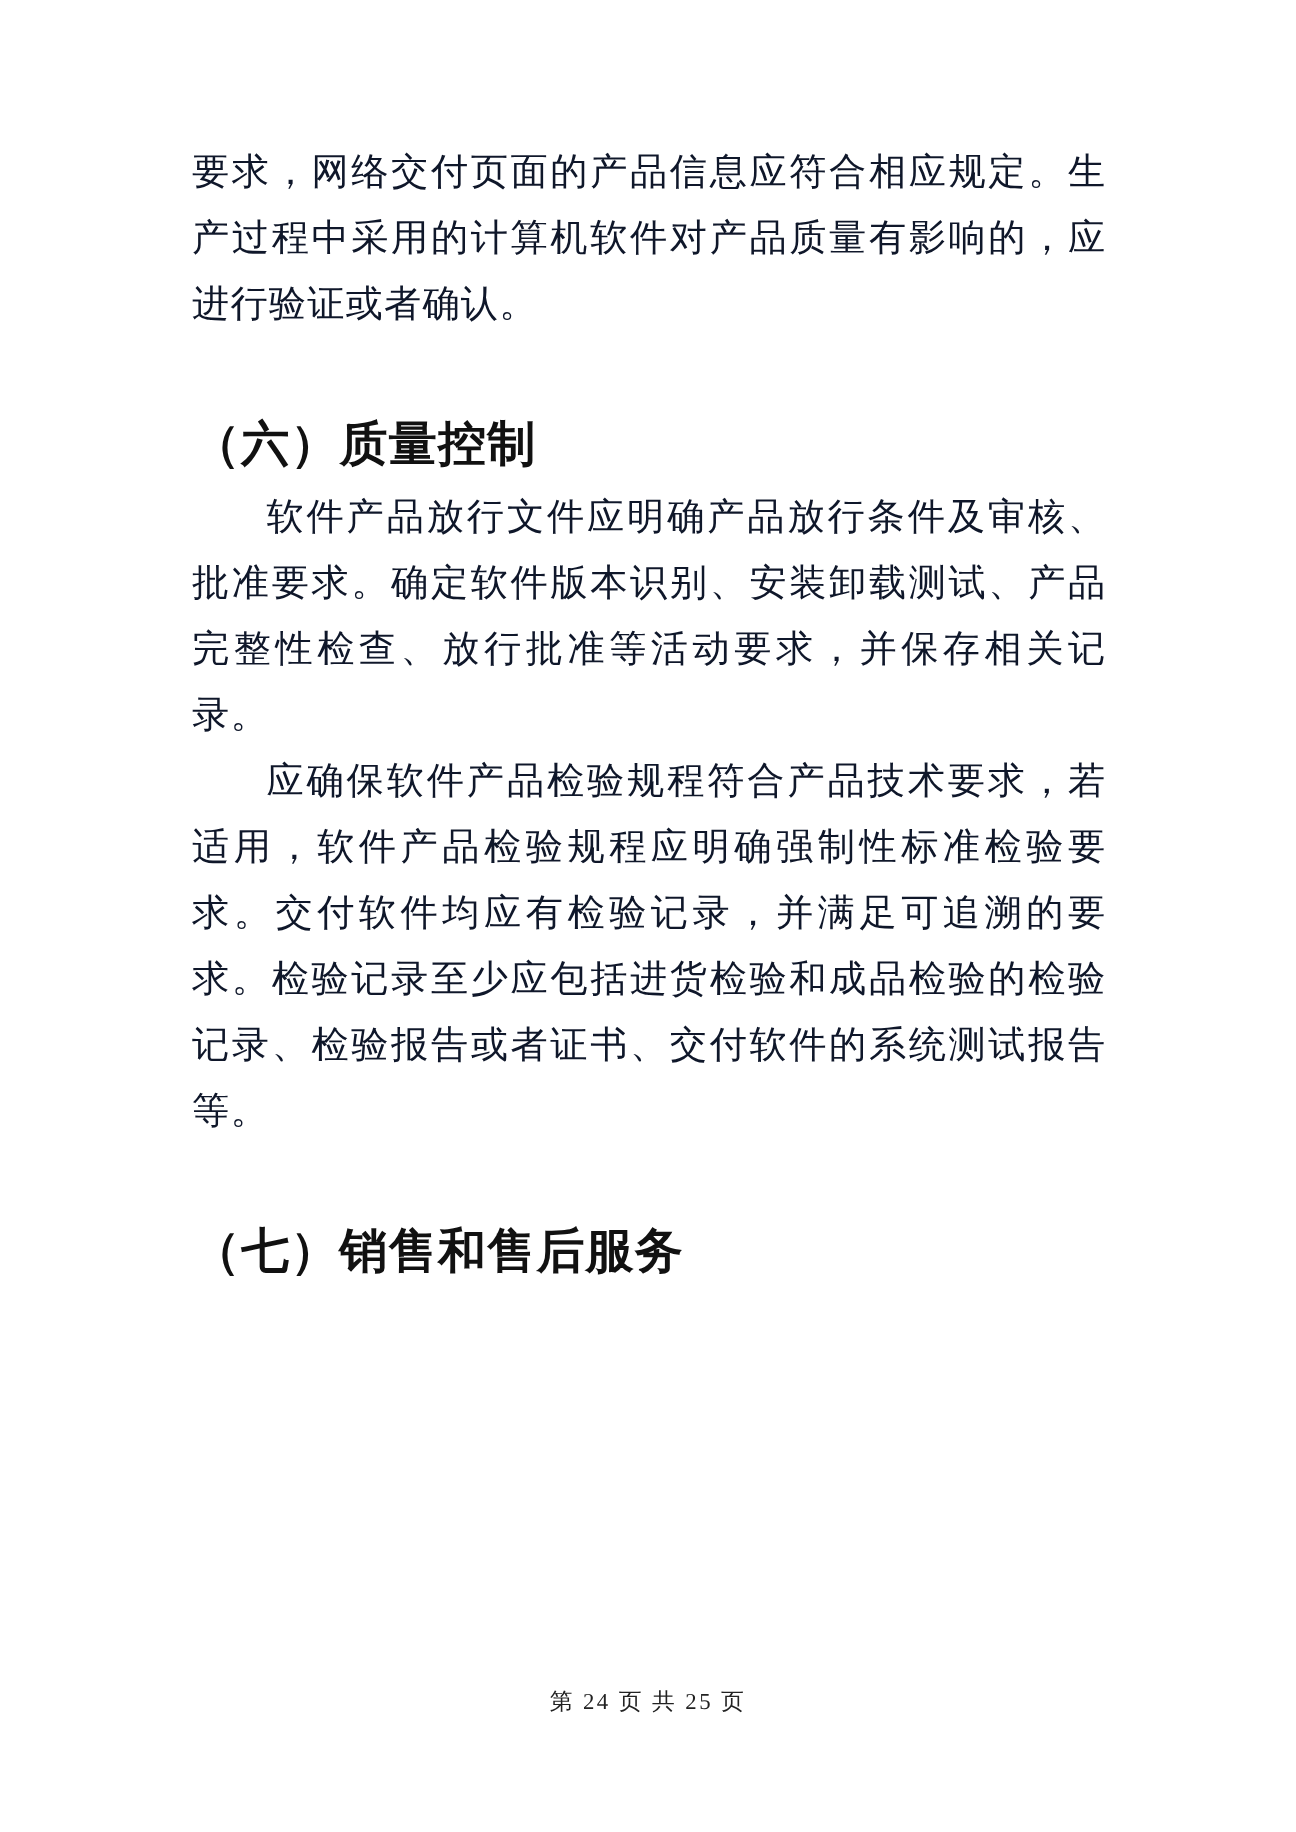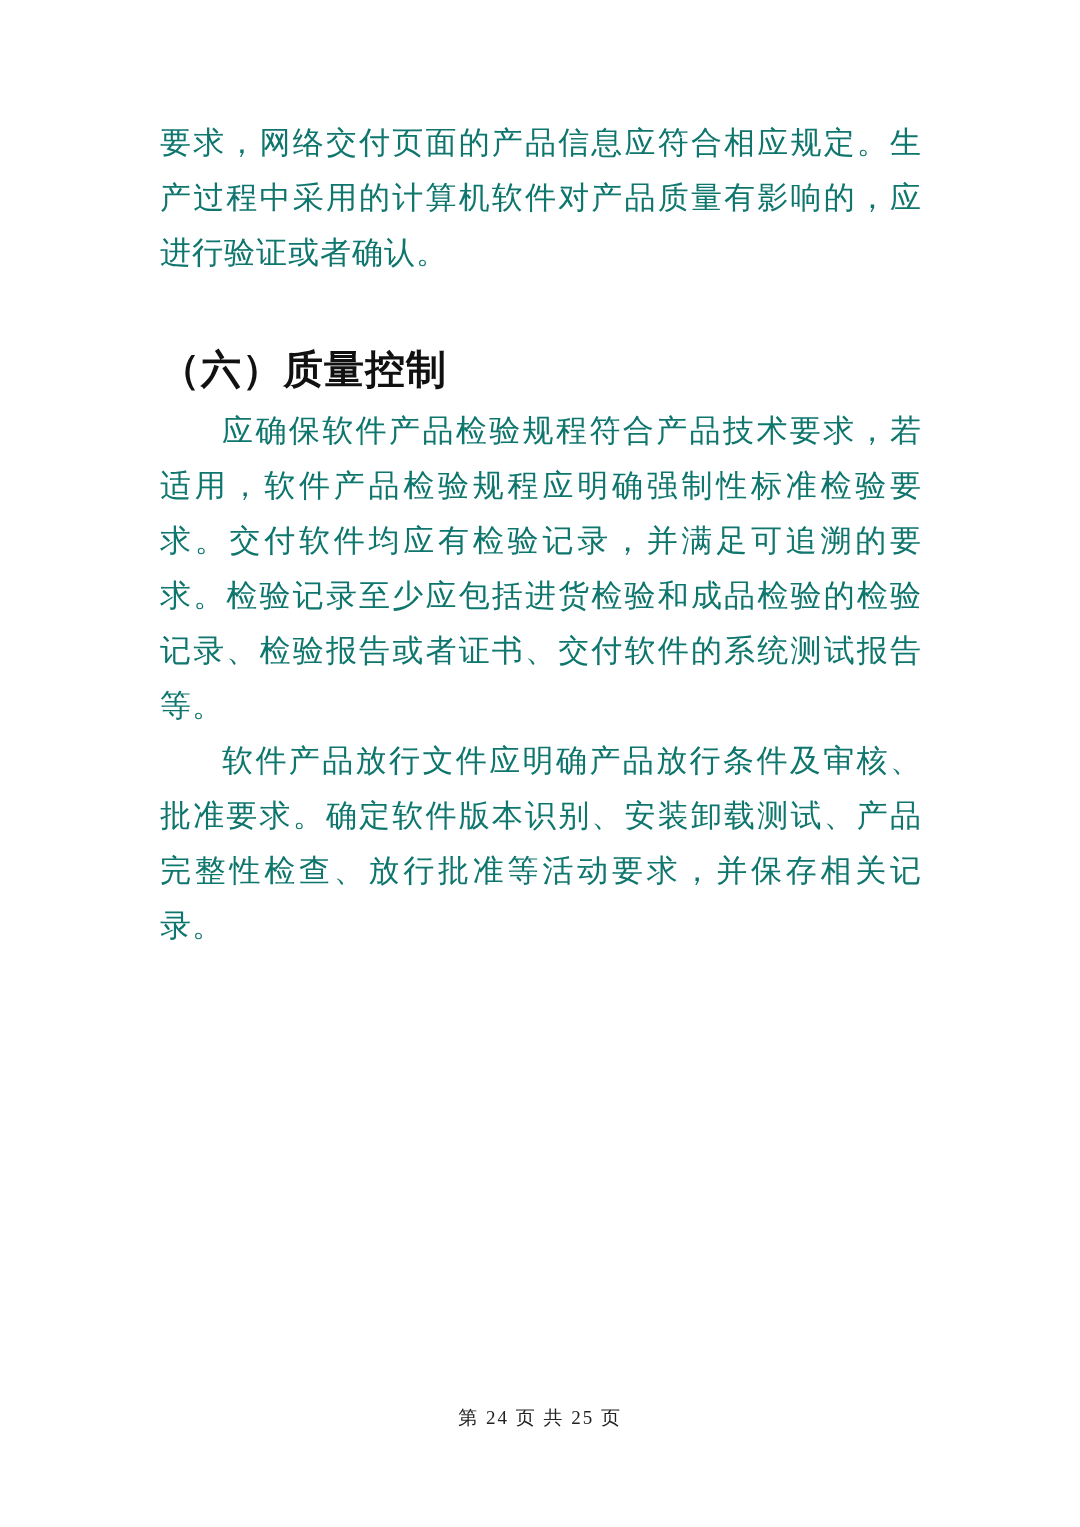--- a/index.html
+++ b/index.html
@@ -20,21 +20,21 @@
     left: 160px;
     right: 158px;
     top: 115px;
   }
   .para {
     font-size: 31px;
     line-height: 55px;
     letter-spacing: 1px;
     text-align: justify;
     text-justify: inter-character;
-    color: #0f766e;
+    color: #0f172a;
   }
   .para.indent { text-indent: 2em; }
   .heading {
     font-size: 40px;
     line-height: 55px;
     font-weight: bold;
     letter-spacing: 1px;
     color: #111111;
     margin-top: 62px;
     margin-bottom: 6px;
@@ -57,23 +57,24 @@
 <body>
 
 <div class="page">
   <div class="page-body">
 
     <p class="para">要求，网络交付页面的产品信息应符合相应规定。生产过程中采用的计算机软件对产品质量有影响的，应进行验证或者确认。</p>
 
 
     <h2 class="heading">（六）质量控制</h2>
 
+    <p class="para indent">软件产品放行文件应明确产品放行条件及审核、批准要求。确定软件版本识别、安装卸载测试、产品完整性检查、放行批准等活动要求，并保存相关记录。</p>
+
     <p class="para indent">应确保软件产品检验规程符合产品技术要求，若适用，软件产品检验规程应明确强制性标准检验要求。交付软件均应有检验记录，并满足可追溯的要求。检验记录至少应包括进货检验和成品检验的检验记录、检验报告或者证书、交付软件的系统测试报告等。</p>
 
-    <p class="para indent">软件产品放行文件应明确产品放行条件及审核、批准要求。确定软件版本识别、安装卸载测试、产品完整性检查、放行批准等活动要求，并保存相关记录。</p>
-
+    <h2 class="heading">（七）销售和售后服务</h2>
 
   </div>
 
   <div class="page-footer">
     <span>第 24 页 共 25 页</span>
   </div>
 </div>
 
 </body></html>

